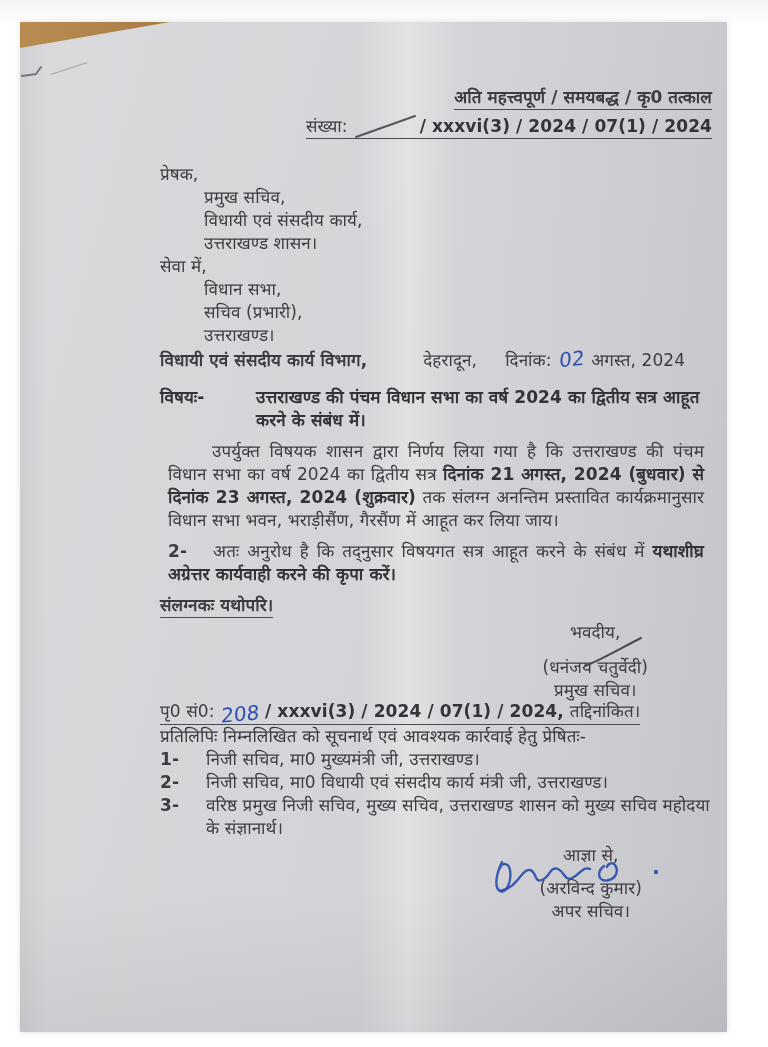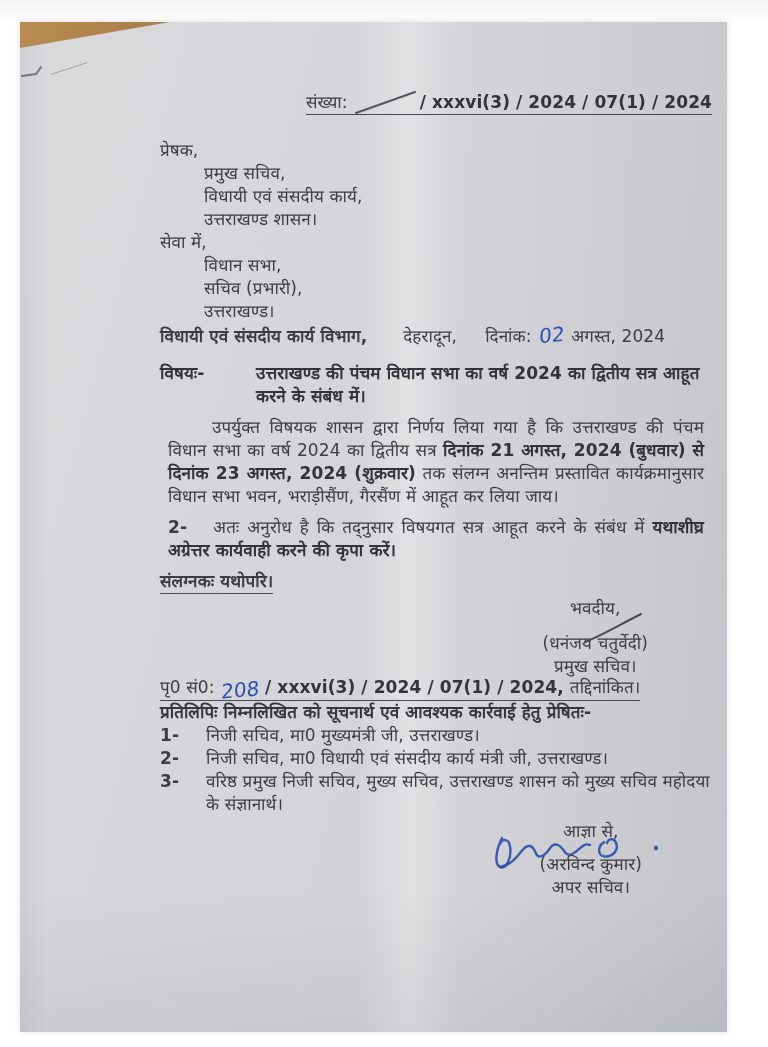--- a/index.html
+++ b/index.html
@@ -37,21 +37,21 @@
   .u{border-bottom:1.6px solid #4a4a52;display:inline-block;line-height:21px;padding-bottom:1px;}
   .b{font-weight:700;color:#333339;}
   .cls-line{font-weight:700;}
   .num-line{margin-top:3px;}
   .num-wrap{display:inline-flex;align-items:flex-end;}
   .slash-svg{margin:0 2px -2px 6px;}
   .lbl{margin-top:24px;}
   .ind{margin-left:44px;}
   .dept-row{display:flex;margin-top:2px;align-items:baseline;}
   .dept-row .dept{font-weight:700;}
-  .dept-row .place{margin-left:36px;}
+  .dept-row .place{margin-left:56px;}
   .dept-row .datep{margin-left:28px;display:inline-flex;align-items:baseline;gap:7px;}
   .hand{
     color:#2d4fae;font-size:20px;line-height:18px;
     transform:rotate(-5deg) skewX(-8deg);display:inline-block;
     font-weight:400;
   }
   .subject-row{display:flex;margin-top:14px;font-weight:700;color:#333339;gap:32px;}
   .subject-row .s-label{flex:0 0 64px;}
   .subject-row .s-text{flex:1;}
   .salutation{margin-top:0;}
@@ -61,21 +61,21 @@
   .para2 .num{font-weight:700;margin-right:26px;}
   .enclosure{margin-top:1px;}
   .enclosure .u{font-weight:700;}
   .closing{
     width:max-content;margin:3px 64px 0 auto;text-align:center;position:relative;
   }
   .closing .stroke-svg{position:absolute;left:38px;top:14px;}
   .closing .name{margin-top:12px;}
   .ref-line{margin-top:-2px;}
   .ref-wrap{display:inline-flex;align-items:flex-end;gap:6px;border-bottom:1.6px solid #4a4a52;padding-bottom:1px;}
-  .copy-heading{font-weight:700;color:#37373d;}
+  .copy-heading{font-weight:400;color:#37373d;}
   .copy-row{display:flex;}
   .copy-row .num{flex:0 0 46px;font-weight:700;}
   .copy-row .txt{flex:1;}
   .by-order{
     width:max-content;margin:4px 70px 0 auto;text-align:center;position:relative;
   }
   .by-order .sig-svg{position:absolute;left:-52px;top:6px;pointer-events:none;}
   .by-order .name{margin-top:10px;}
 </style>
 </head>
@@ -84,20 +84,23 @@
 <div class="photo">
 
   <div class="wood-corner" style="background:linear-gradient(100deg,#b98c52,#a87c46);"></div>
   <div class="fold-line"></div>
   <svg class="staple" width="26" height="16" viewBox="0 0 26 16">
     <polyline points="2,12 16,10 21,3" fill="none" stroke="#75757c" stroke-width="2" stroke-linecap="round"></polyline>
   </svg>
 
   <div class="content">
 
+    <div class="t-right cls-line">
+      <span class="u">अति महत्त्वपूर्ण / समयबद्ध / कृ0 तत्काल</span>
+    </div>
 
     <div class="t-right num-line">
       <span class="u num-wrap">
         <span>संख्या:</span>
         <svg class="slash-svg" width="64" height="26" viewBox="0 0 64 26">
           <line x1="2" y1="24" x2="61" y2="3" stroke="#55555c" stroke-width="2" stroke-linecap="round"></line>
         </svg>
         <span class="b">/ xxxvi(3) / 2024 / 07(1) / 2024</span>
       </span>
     </div>

